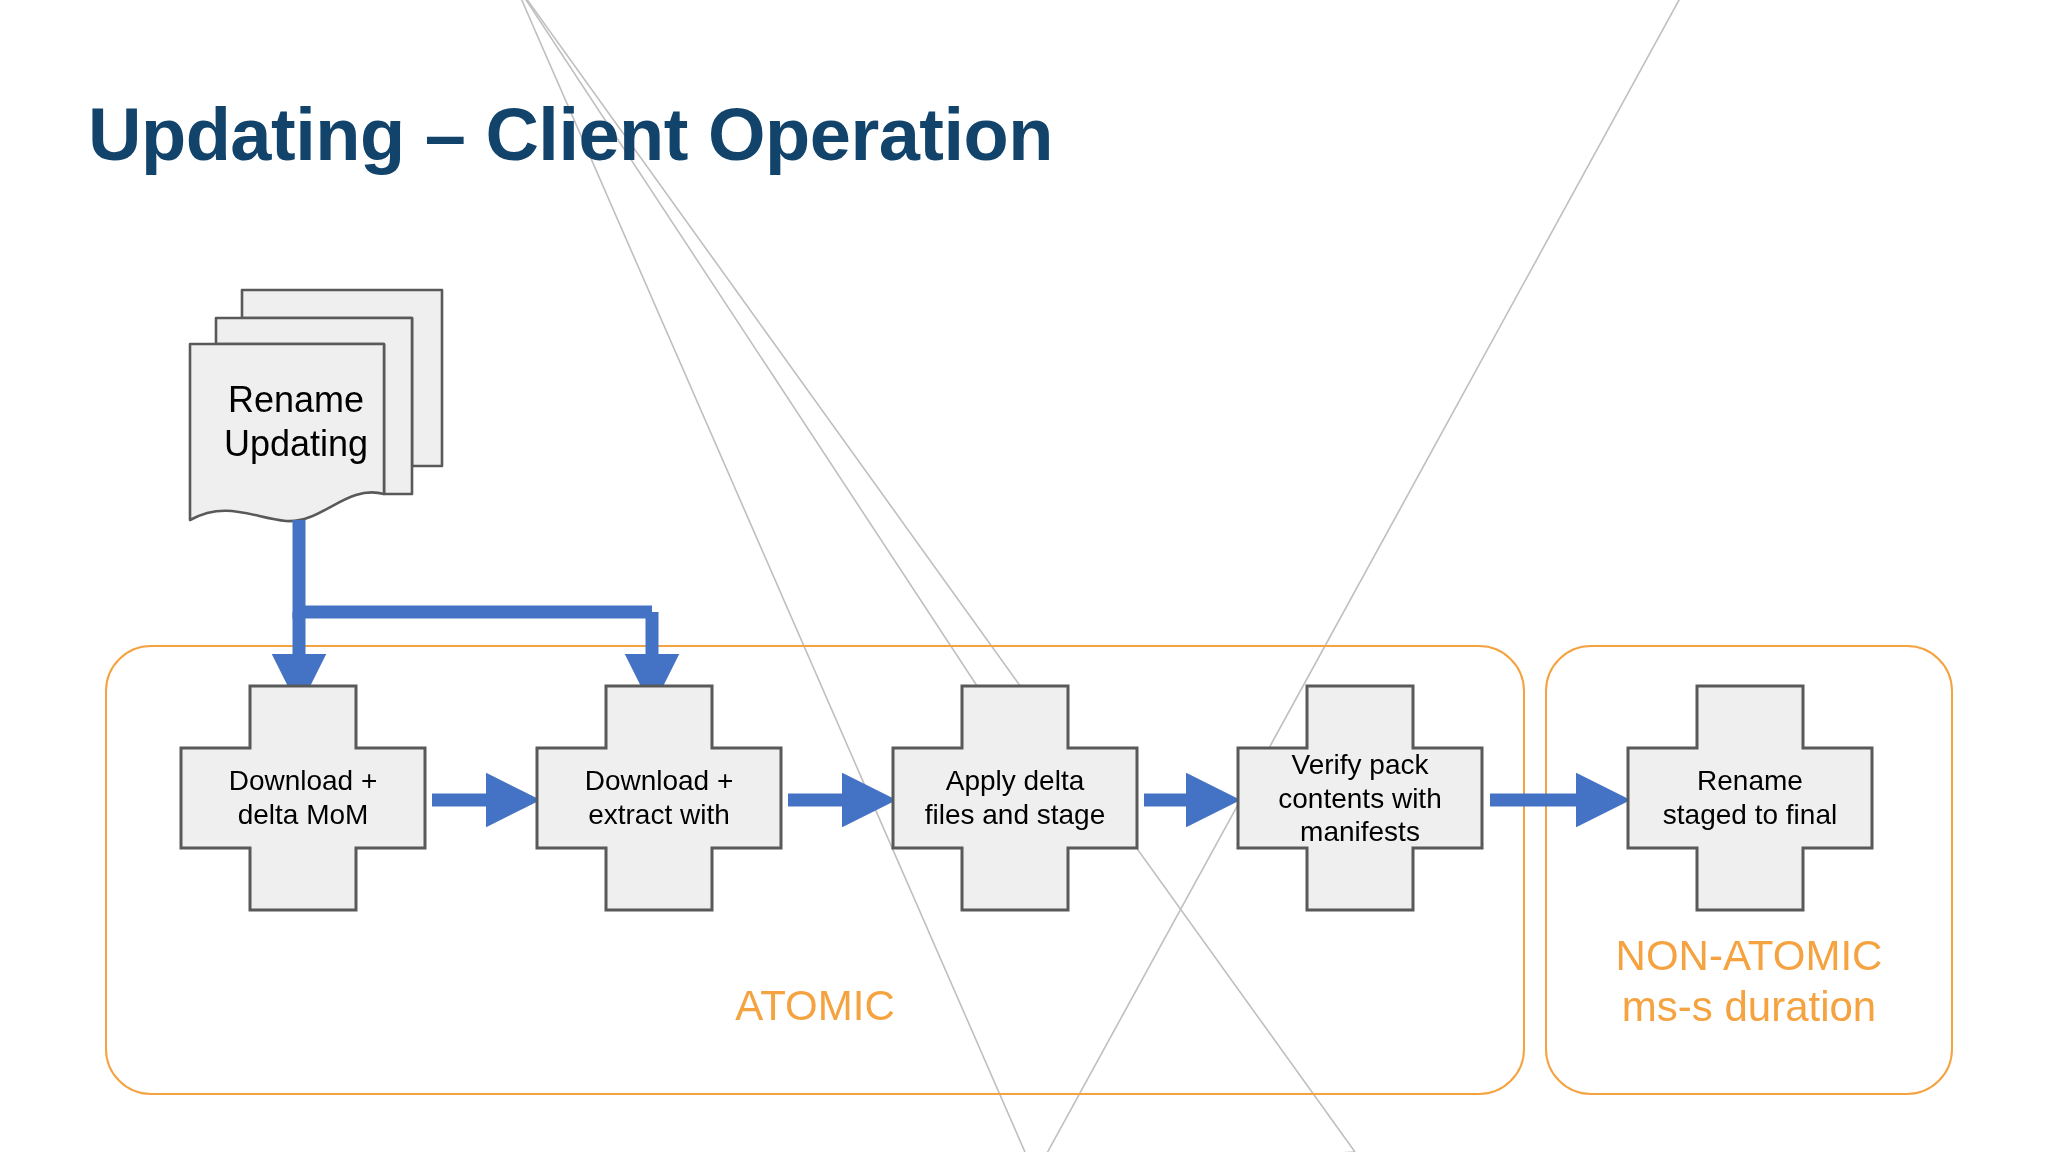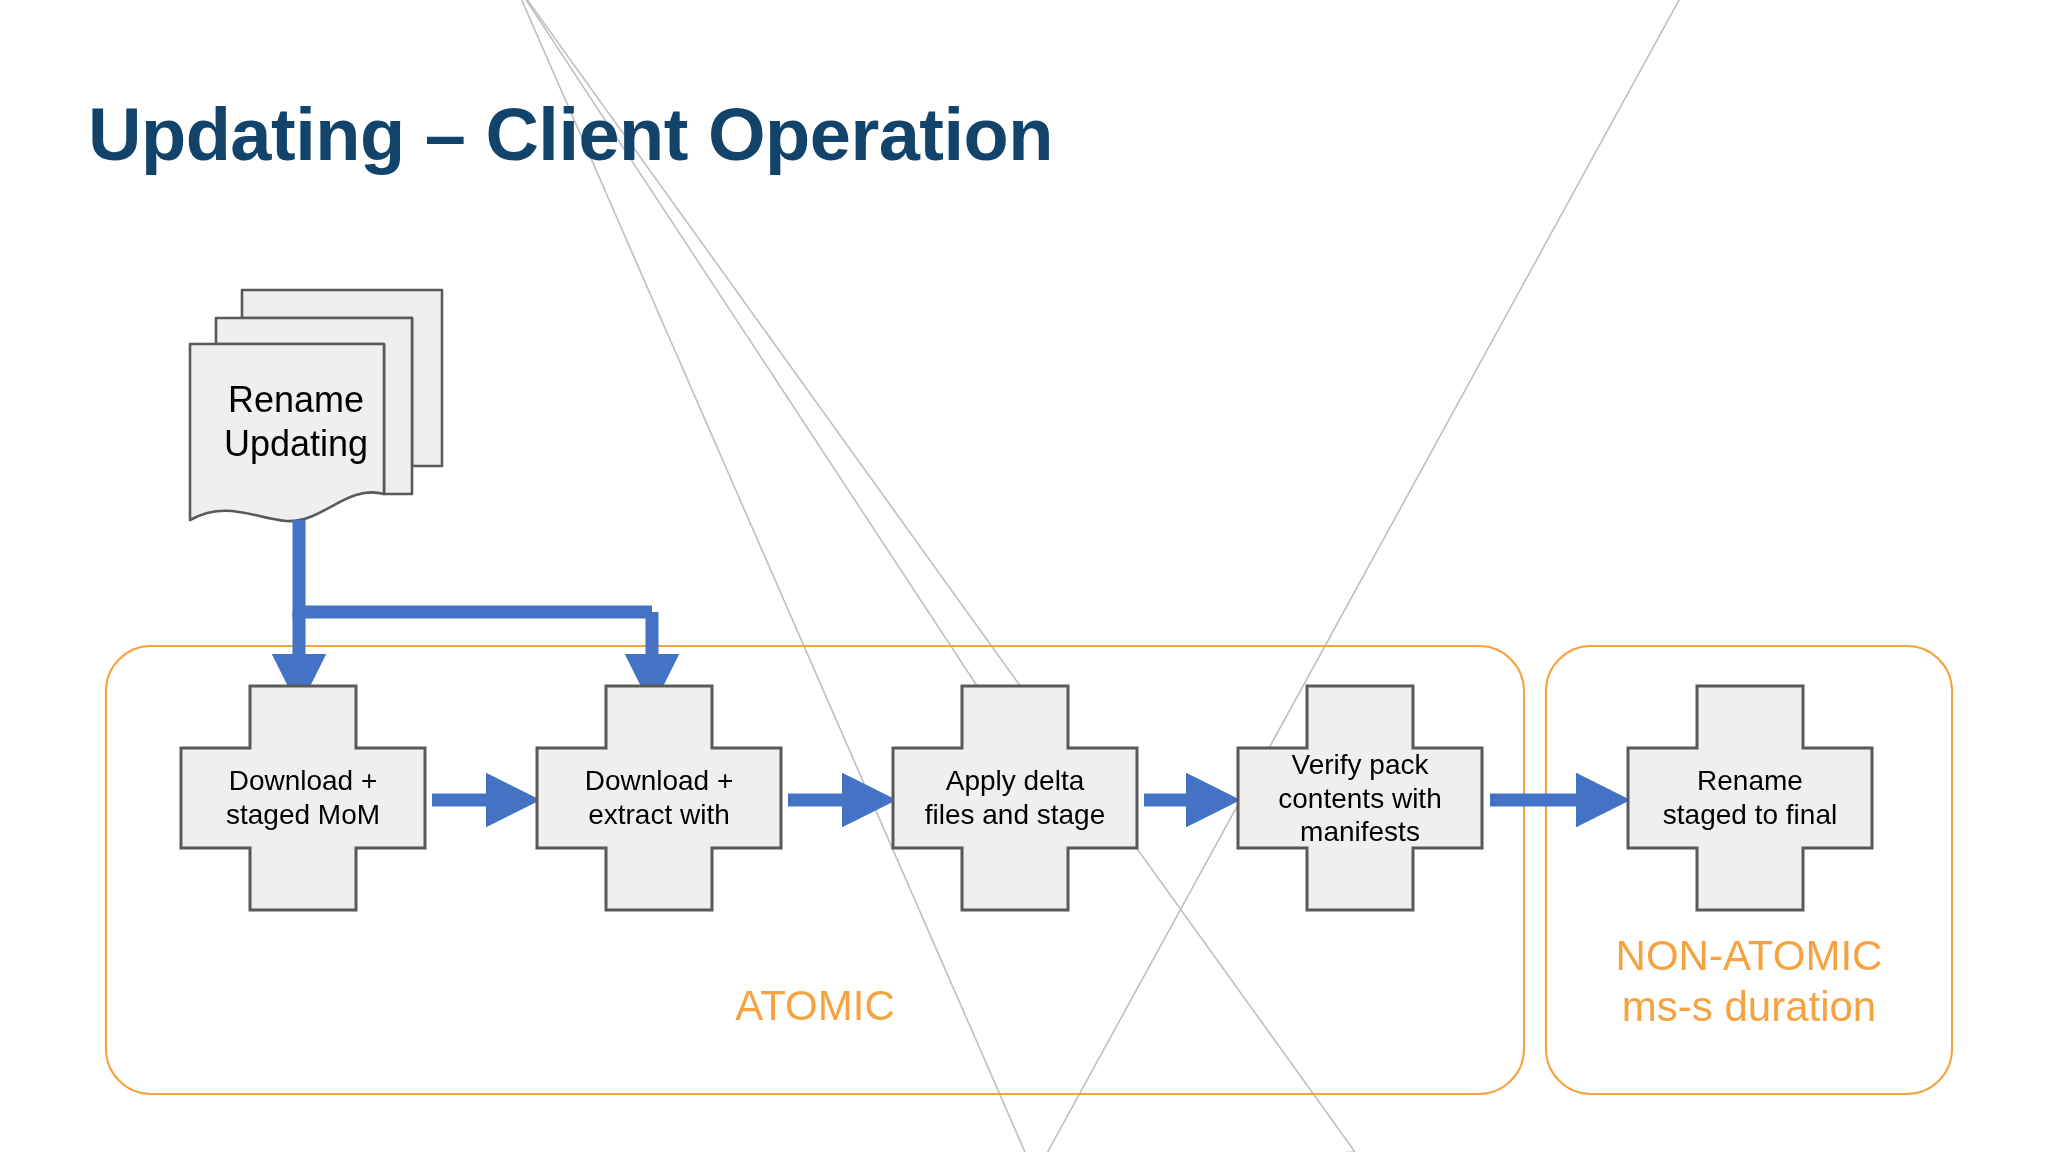--- a/index.html
+++ b/index.html
@@ -200,21 +200,21 @@
       <path d="M1490 800 L1602 800" marker-end="url(#arrowhead)"></path>
     </g>
   </svg>
 
   <div class="cross" id="cross-0">
     <svg width="250" height="230" viewBox="0 0 250 230" aria-hidden="true">
       <path d="M72 3 L178 3 L178 65 L247 65 L247 165 L178 165 L178 227 L72 227 L72 165 L3 165 L3 65 L72 65 Z" fill="#EFEFEF" stroke="#595959" stroke-width="3"></path>
     </svg>
     <div class="cross-label">
       <div>Download +</div>
-      <div>staged MoM</div>
+      <div>delta MoM</div>
     </div>
   </div>
 
   <div class="cross" id="cross-1">
     <svg width="250" height="230" viewBox="0 0 250 230" aria-hidden="true">
       <path d="M72 3 L178 3 L178 65 L247 65 L247 165 L178 165 L178 227 L72 227 L72 165 L3 165 L3 65 L72 65 Z" fill="#EFEFEF" stroke="#595959" stroke-width="3"></path>
     </svg>
     <div class="cross-label">
       <div>Download +</div>
       <div>extract with</div>

